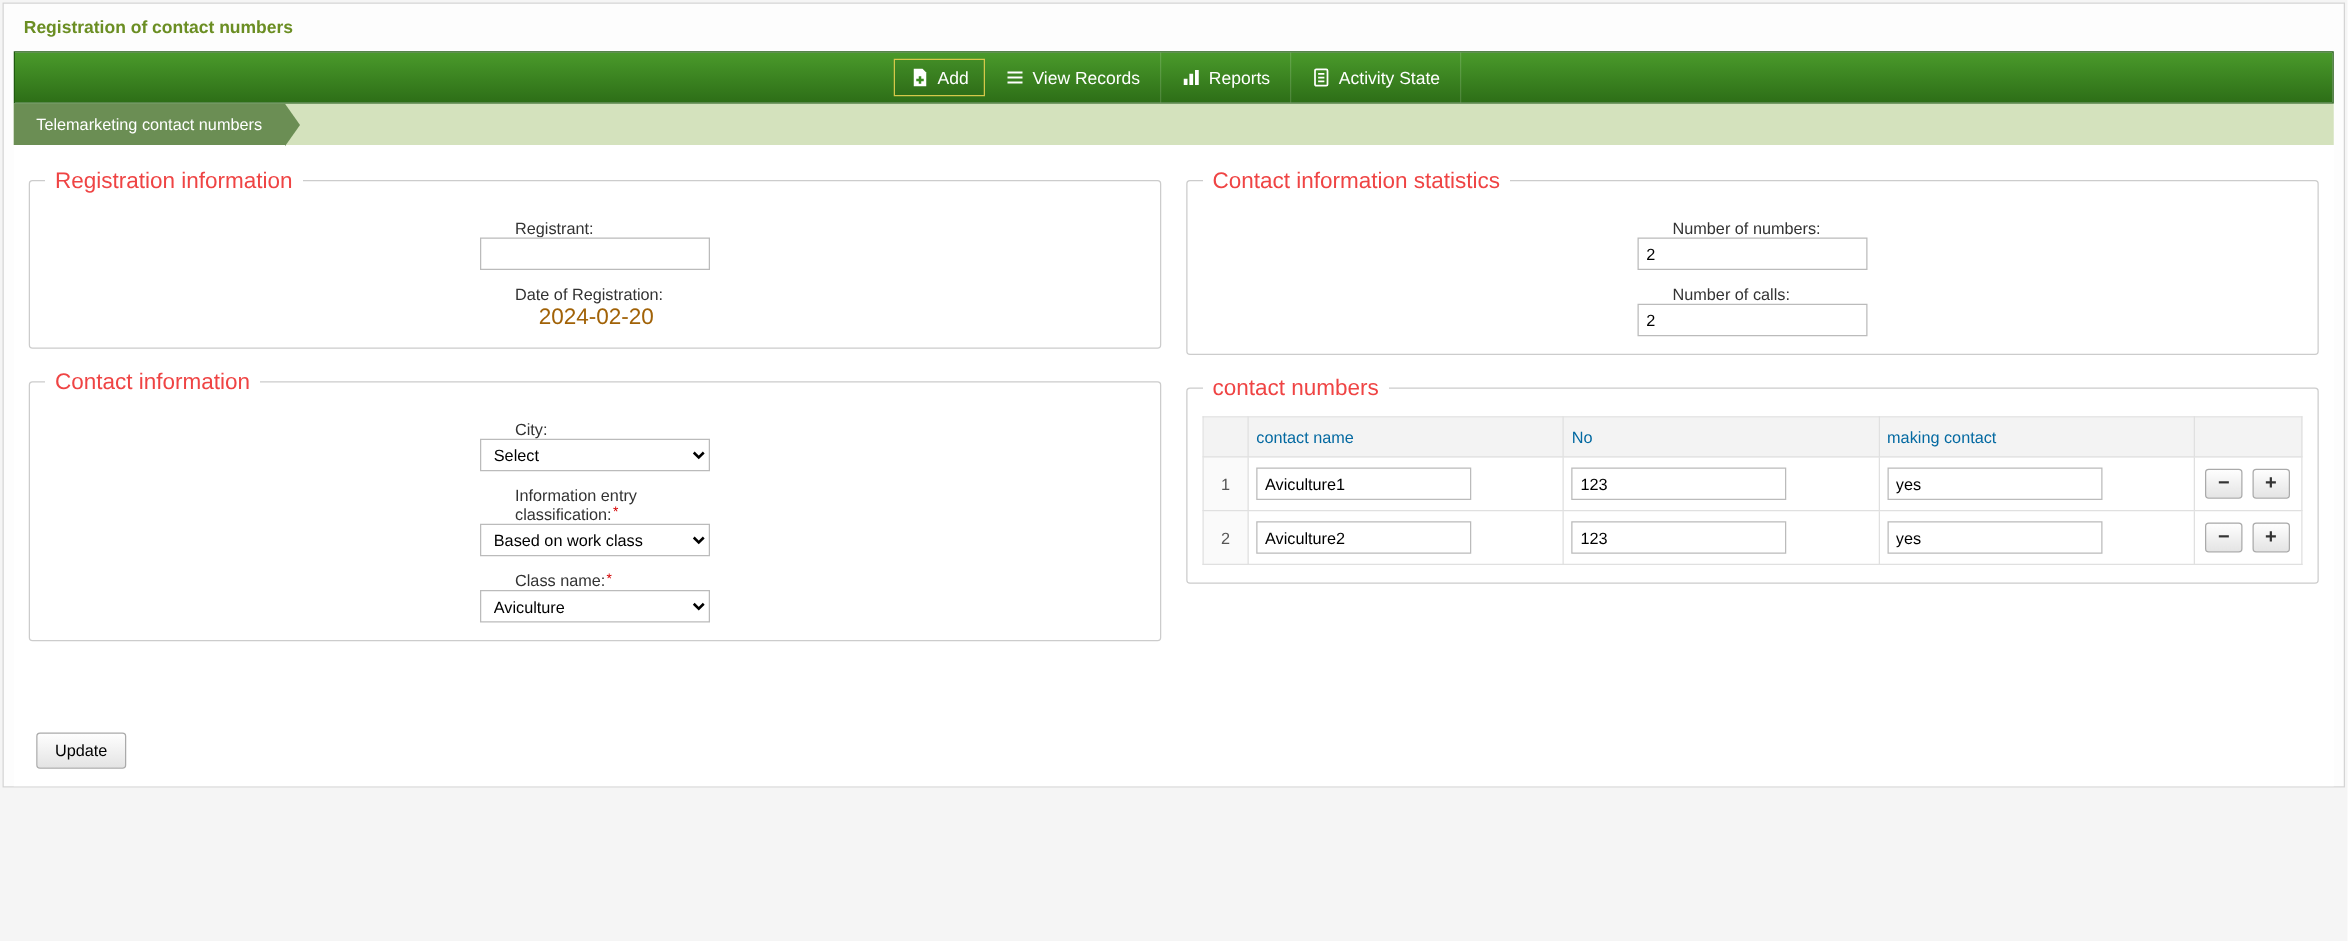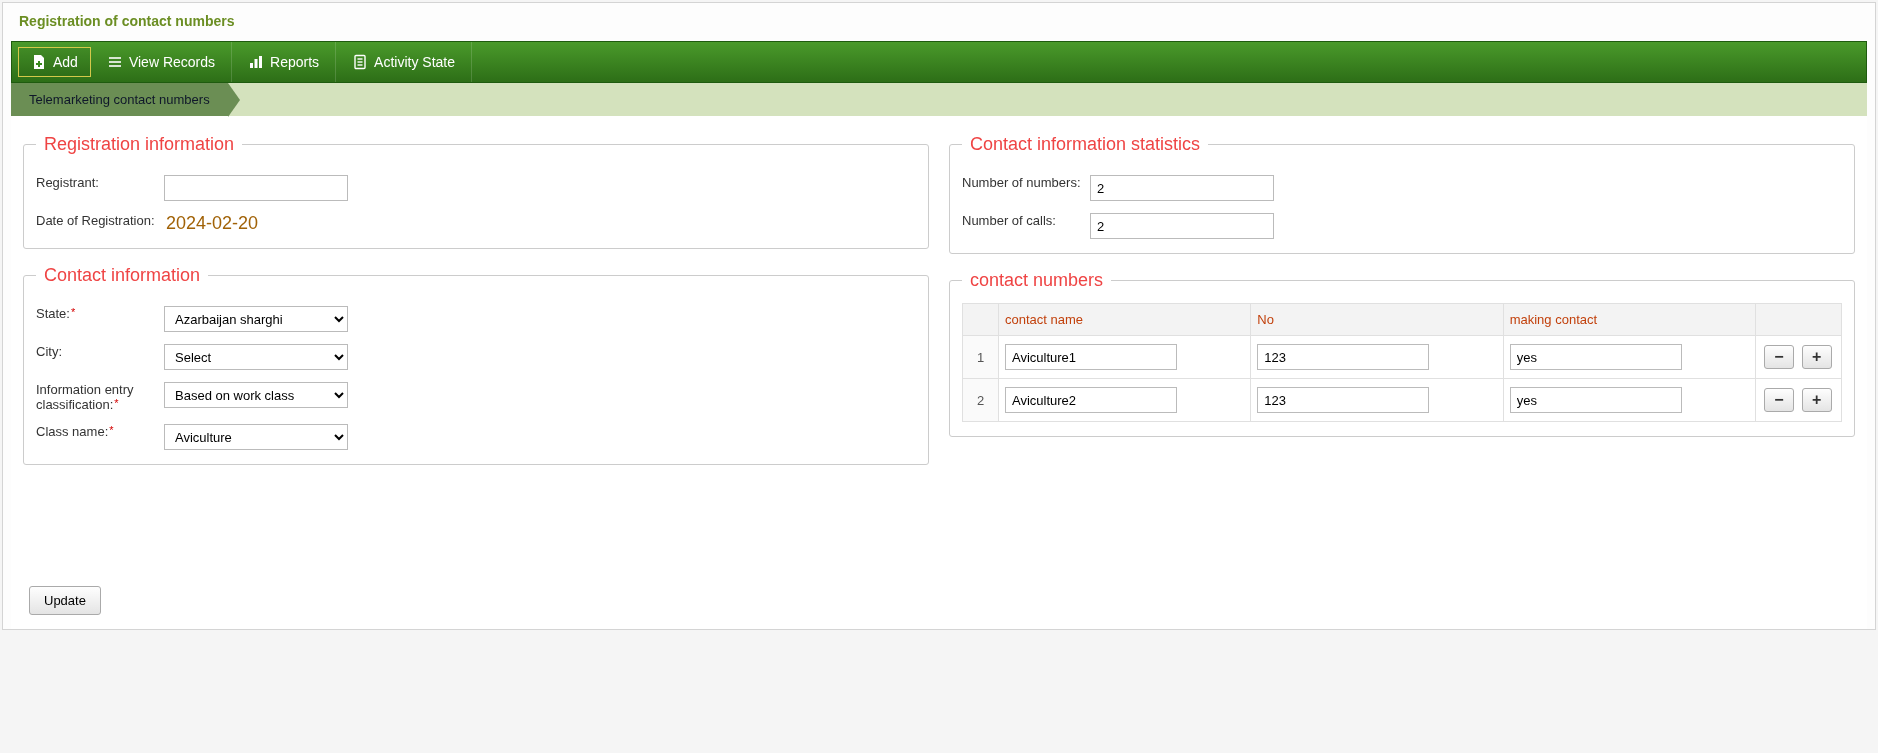--- a/index.html
+++ b/index.html
@@ -24,20 +24,21 @@
       padding: 10px 16px 6px 16px;
       font-weight: bold;
     }
     .toolbar {
       background: linear-gradient(to bottom, #4a9a2b, #2d6e17);
       border: 1px solid #1f5b0f;
       margin: 6px 8px 0 8px;
       display: flex;
       align-items: stretch;
       padding: 0;
+      justify-content: center;
     }
     .toolbar-btn {
       display: flex;
       align-items: center;
       gap: 6px;
       padding: 10px 16px;
       color: #fff;
       background: transparent;
       border: none;
       cursor: pointer;
@@ -59,21 +60,21 @@
       background: #d4e2bd;
       margin: 0 8px;
       padding: 9px 0 9px 0;
       color: #fff;
       font-size: 13px;
       position: relative;
     }
     .breadcrumb-chip {
       display: inline-block;
       background: #6b8e54;
-      color: #0f172a;
+      color: #ffffff;
       padding: 9px 18px;
       margin: -9px 0;
       position: relative;
     }
     .breadcrumb-chip::after {
       content: '';
       position: absolute;
       right: -12px;
       top: 0;
       border-top: 17px solid transparent;
@@ -100,21 +101,23 @@
       margin-bottom: 16px;
     }
     legend {
       padding: 0 8px;
       font-size: 18px;
       color: #ef4444;
       font-weight: normal;
     }
     .form-row {
       display: flex;
+      align-items: center;
       margin-top: 12px;
+      flex-direction: column;
     }
     .form-row label {
       width: 128px;
       font-size: 13px;
       color: #333;
     }
     .req {
       color: #d40000;
       font-size: 11px;
       vertical-align: top;
@@ -143,21 +146,21 @@
     table.grid th,
     table.grid td {
       border: 1px solid #e0e0e0;
       padding: 8px 6px;
       font-size: 13px;
       font-weight: normal;
       text-align: left;
     }
     table.grid th {
       background: #f3f3f3;
-      color: #c2410c;
+      color: #0369a1;
     }
     table.grid td.idx {
       text-align: center;
       width: 36px;
       color: #555;
       background: #fafafa;
     }
     table.grid td input[type="text"] {
       border: 1px solid #bbb;
       height: 26px;
@@ -263,24 +266,20 @@
           <input type="text" value="" style="">
         </div>
         <div class="form-row">
           <label>Date of Registration:</label>
           <span class="static-val">2024-02-20</span>
         </div>
       </fieldset>
 
       <fieldset>
         <legend>Contact information</legend>
-        <div class="form-row">
-          <label><span>State:</span><span class="req">*</span></label>
-          <select><option>Azarbaijan sharghi</option></select>
-        </div>
         <div class="form-row">
           <label>City:</label>
           <select><option>Select</option></select>
         </div>
         <div class="form-row">
           <label style="width:128px;"><span>Information entry classification:</span><span class="req">*</span></label>
           <select><option>Based on work class</option></select>
         </div>
         <div class="form-row">
           <label><span>Class name:</span><span class="req">*</span></label>

